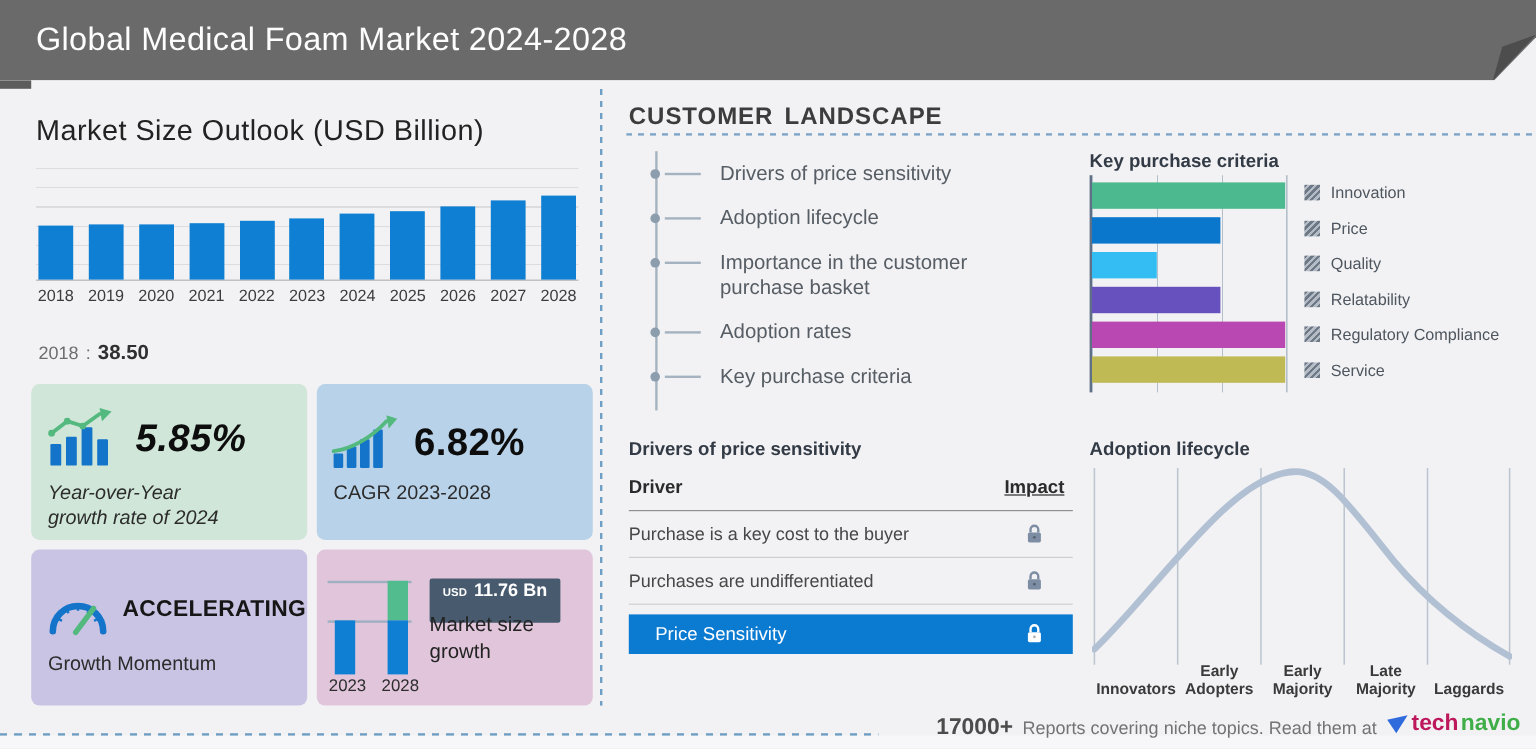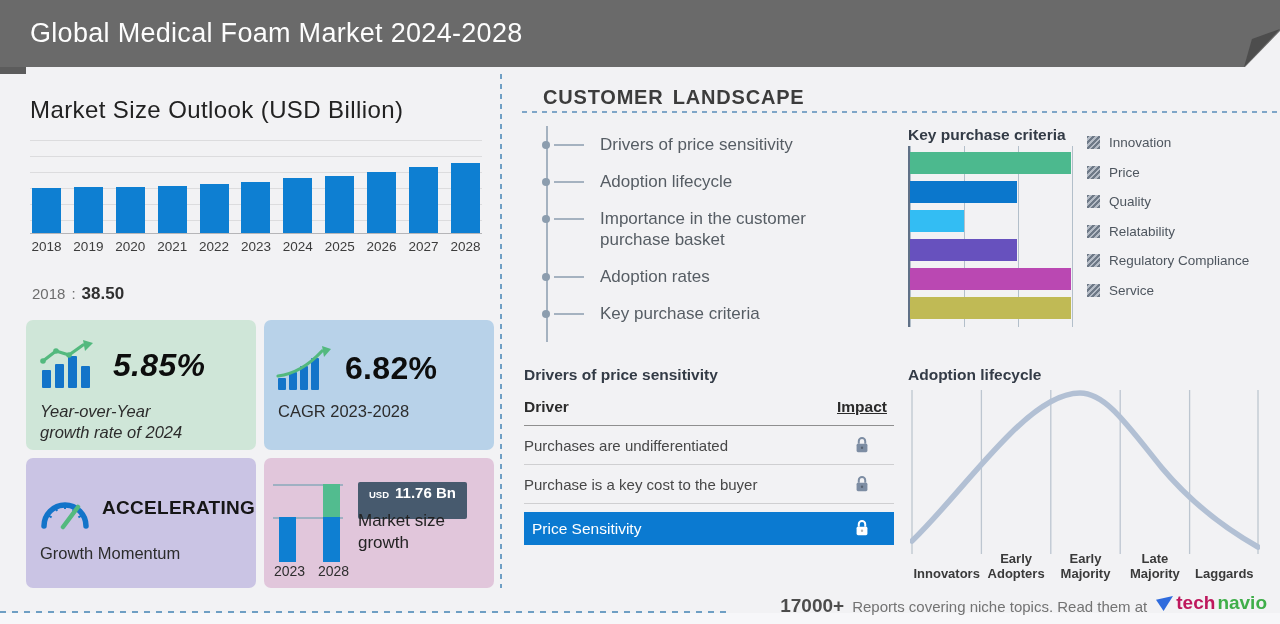--- a/index.html
+++ b/index.html
@@ -54,53 +54,53 @@
   .vdivider{position:absolute;left:500px;top:74px;width:2px;height:514px;
             background:repeating-linear-gradient(to bottom,#6f9fc4 0 5px,transparent 5px 10px);}
   .cl-underline{position:absolute;left:522px;top:111px;width:758px;height:2px;
             background:repeating-linear-gradient(to right,#7fa6c8 0 5px,transparent 5px 10px);}
   .footer-line{position:absolute;left:0;top:611px;width:732px;height:2px;
             background:repeating-linear-gradient(to right,#6f9fc4 0 6px,transparent 6px 12px);}
   .footer-strip{position:absolute;left:0;top:613px;width:1280px;height:11px;background:#f7f7f9;}
 
   
   .cl-title{position:absolute;left:524px;top:86px;font-size:20px;font-weight:700;color:#3c3c3c;
-            letter-spacing:.8px;word-spacing:3px;margin-left:19px;}
+            letter-spacing:.8px;word-spacing:3px;}
   .cl-list{position:absolute;left:546px;top:126px;border-left:2px solid #a5b2c0;padding:8px 0 2px 0;}
   .cl-item{position:relative;padding-left:52px;margin-bottom:15px;max-width:250px;
            font-size:17px;color:#565d64;line-height:1.28;}
   .cl-item::before{content:"";position:absolute;left:-6px;top:7px;width:8px;height:8px;border-radius:50%;background:#8c9dae;}
   .cl-item::after{content:"";position:absolute;left:6px;top:10px;width:30px;height:2px;background:#a5b2c0;}
 
   
   .sec-title{position:absolute;font-size:15.5px;font-weight:700;color:#333b46;}
   .kpc-title{left:908px;top:126px;}
   .kpc-plot{position:absolute;left:908px;top:146px;width:163px;height:181px;
             border-left:2px solid #5f7086;
             background:repeating-linear-gradient(to right,#b3bfca 0 1px,transparent 1px 54px);}
   .kpc-bars{display:flex;flex-direction:column;gap:7px;padding-top:6px;}
   .kpc-bar{height:22px;}
-  .kpc-legend{position:absolute;left:1087px;top:132px;display:flex;flex-direction:column;gap:8.5px;justify-content:space-between;}
+  .kpc-legend{position:absolute;left:1087px;top:150px;display:flex;flex-direction:column;gap:8.5px;justify-content:space-between;}
   .kpc-leg-item{display:flex;align-items:center;gap:9px;height:21px;}
   .kpc-swatch{width:13px;height:13px;flex:none;
               background:repeating-linear-gradient(135deg,#6e7987 0 2px,#b5bcc6 2px 4px);}
   .kpc-leg-label{font-size:13.5px;color:#4e565f;}
 
   
   .dps-title{left:524px;top:366px;}
   .dps{position:absolute;left:524px;top:394px;width:370px;}
   .dps-head{display:flex;justify-content:space-between;align-items:center;padding:4px 0 9px 0;
             border-bottom:1.5px solid #8f8f8f;font-size:15.5px;font-weight:700;color:#2b2b2b;}
   .dps-impact{width:64px;text-align:center;text-decoration:underline;}
   .dps-row{display:flex;justify-content:space-between;align-items:center;height:38px;
            border-bottom:1px solid #cfcfd1;font-size:15px;color:#474747;}
   .dps-lockcell{width:64px;display:flex;justify-content:center;color:#7d8da3;}
   .lock{width:16px;height:19px;display:block;}
   .dps-highlight{margin-top:8px;height:33px;background:#0b7ad1;display:flex;justify-content:space-between;
-                 align-items:center;padding-left:8px;color:#fff;font-size:15.5px;}
+                 align-items:center;padding-left:22px;color:#fff;font-size:15.5px;}
   .dps-highlight .dps-lockcell{color:#fff;}
 
   
   .adl-title{left:908px;top:366px;}
   .adl-chart{position:absolute;left:910px;top:388px;width:350px;height:170px;}
   .adl-labels{position:absolute;left:910px;top:540px;width:350px;height:42px;}
   .adl-label{position:absolute;bottom:0;transform:translateX(-50%);text-align:center;
              font-size:13px;font-weight:700;color:#3a3a3a;line-height:1.15;white-space:nowrap;}
 
   
@@ -298,31 +298,31 @@
     </div>
 
   <div class="sec-title dps-title">Drivers of price sensitivity</div>
   <div class="dps">
     <div class="dps-head">
       <span>Driver</span>
       <span class="dps-impact">Impact</span>
     </div>
     <div>
         <div class="dps-row">
-          <span class="dps-driver">Purchases are undifferentiated</span>
+          <span class="dps-driver">Purchase is a key cost to the buyer</span>
           <span class="dps-lockcell">
             <svg class="lock" viewBox="0 0 16 20">
               <path d="M4.6 8.2 V5.6 a3.4 3.4 0 0 1 6.8 0 V8.2" fill="none" stroke="currentColor" stroke-width="2.1"></path>
               <rect x="2.3" y="8.2" width="11.4" height="8.8" rx="1.5" fill="currentColor"></rect>
               <circle cx="8" cy="12.4" r="1.25" fill="rgba(0,0,0,0.3)"></circle>
             </svg>
           </span>
         </div>
         <div class="dps-row">
-          <span class="dps-driver">Purchase is a key cost to the buyer</span>
+          <span class="dps-driver">Purchases are undifferentiated</span>
           <span class="dps-lockcell">
             <svg class="lock" viewBox="0 0 16 20">
               <path d="M4.6 8.2 V5.6 a3.4 3.4 0 0 1 6.8 0 V8.2" fill="none" stroke="currentColor" stroke-width="2.1"></path>
               <rect x="2.3" y="8.2" width="11.4" height="8.8" rx="1.5" fill="currentColor"></rect>
               <circle cx="8" cy="12.4" r="1.25" fill="rgba(0,0,0,0.3)"></circle>
             </svg>
           </span>
         </div>
       </div>
     <div class="dps-highlight">

